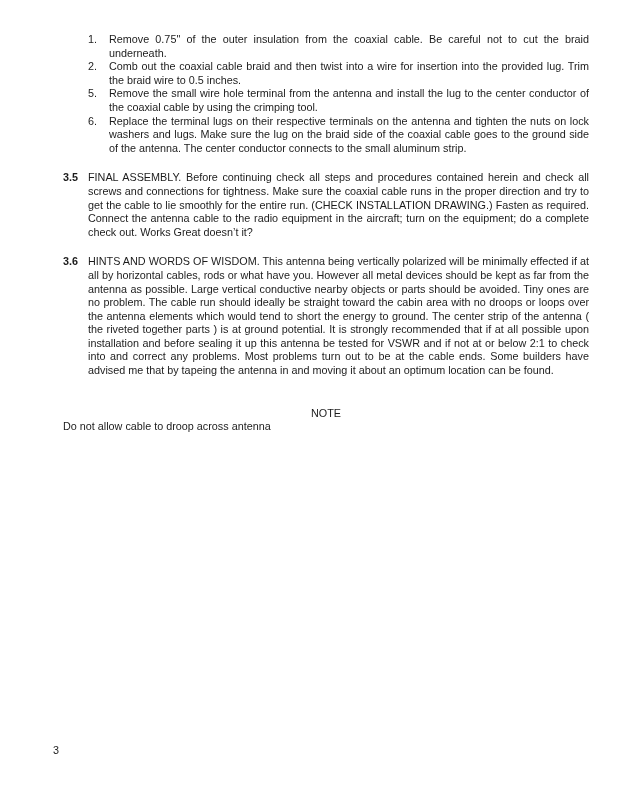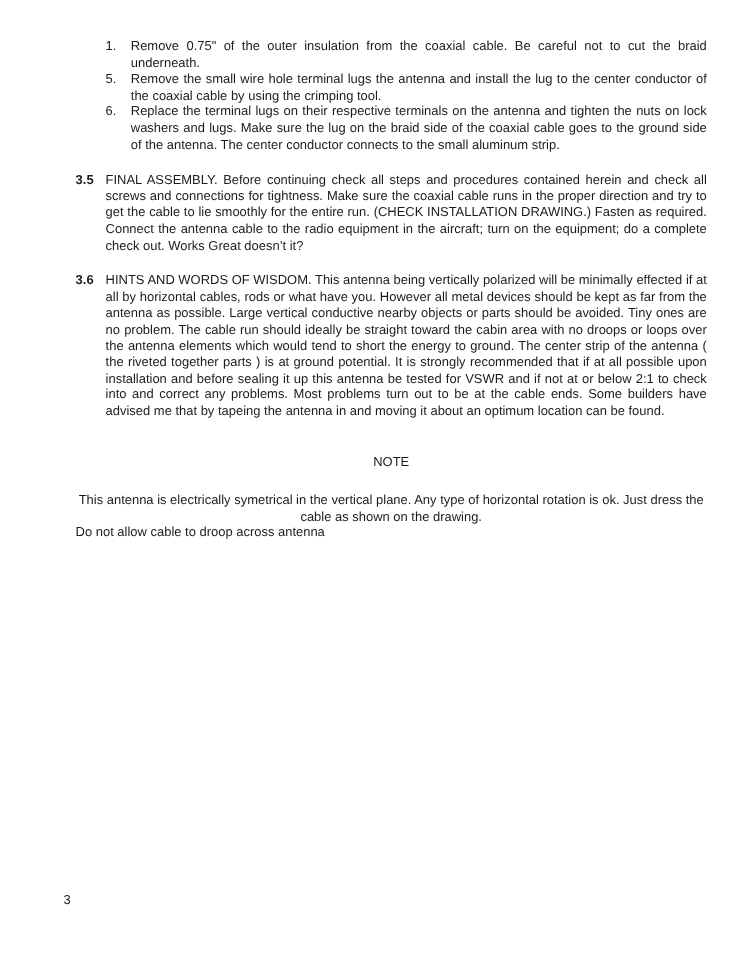--- a/index.html
+++ b/index.html
@@ -66,28 +66,28 @@
   }
 </style>
 </head>
 <body>
 
 <div class="page">
   <div class="content">
 
     <ol class="steps">
       <li class="step"><span class="step-num">1.</span><span>Remove 0.75" of the outer insulation from the coaxial cable. Be careful not to cut the braid underneath.</span></li>
-      <li class="step"><span class="step-num">5.</span><span>Remove the small wire hole terminal lugs the antenna and install the lug to the center conductor of the coaxial cable by using the crimping tool.</span></li>
+      <li class="step"><span class="step-num">2.</span><span>Comb out the coaxial cable braid and then twist into a wire for insertion into the provided lug. Trim the braid wire to 0.5 inches.</span></li>
+      <li class="step"><span class="step-num">5.</span><span>Remove the small wire hole terminal from the antenna and install the lug to the center conductor of the coaxial cable by using the crimping tool.</span></li>
       <li class="step"><span class="step-num">6.</span><span>Replace the terminal lugs on their respective terminals on the antenna and tighten the nuts on lock washers and lugs. Make sure the lug on the braid side of the coaxial cable goes to the ground side of the antenna. The center conductor connects to the small aluminum strip.</span></li>
     </ol>
 
     <p class="section"><span class="sec-num">3.5</span><span>FINAL ASSEMBLY. Before continuing check all steps and procedures contained herein and check all screws and connections for tightness.  Make sure the coaxial cable runs in the proper direction and try to get the cable to lie smoothly for the entire run. (CHECK INSTALLATION DRAWING.) Fasten as required. Connect the antenna cable to the radio equipment in the aircraft; turn on the equipment; do a complete check out. Works Great doesn’t it?</span></p>
 
     <p class="section"><span class="sec-num">3.6</span><span>HINTS AND WORDS OF WISDOM. This antenna being vertically polarized will be minimally effected if at all by horizontal cables, rods or what have you. However all metal devices should be kept as far from the antenna as possible. Large vertical conductive nearby  objects or parts should be avoided. Tiny ones are no problem. The cable run should ideally be straight toward the cabin area with no droops or loops over the antenna elements which would tend to short the energy to ground. The center strip of the antenna  ( the riveted together parts ) is at ground potential. It is strongly recommended that if at all possible upon installation and before sealing it up this antenna be tested for VSWR and if not at or below 2:1 to check into and correct any problems. Most problems turn out to be at the cable ends. Some builders have advised me that by tapeing the antenna in and moving it about an optimum location can be found.</span></p>
 
     <div class="note-heading">NOTE</div>
-    <p class="note-body">This antenna is electrically symetrical in the vertical plane. Any type of horizontal rotation is ok. Just dress the cable as shown on the drawing.</p>
     <p class="note-caution">Do not allow cable to droop across antenna</p>
 
   </div>
 
   <div class="page-num">3</div>
 </div>
 
 </body></html>

